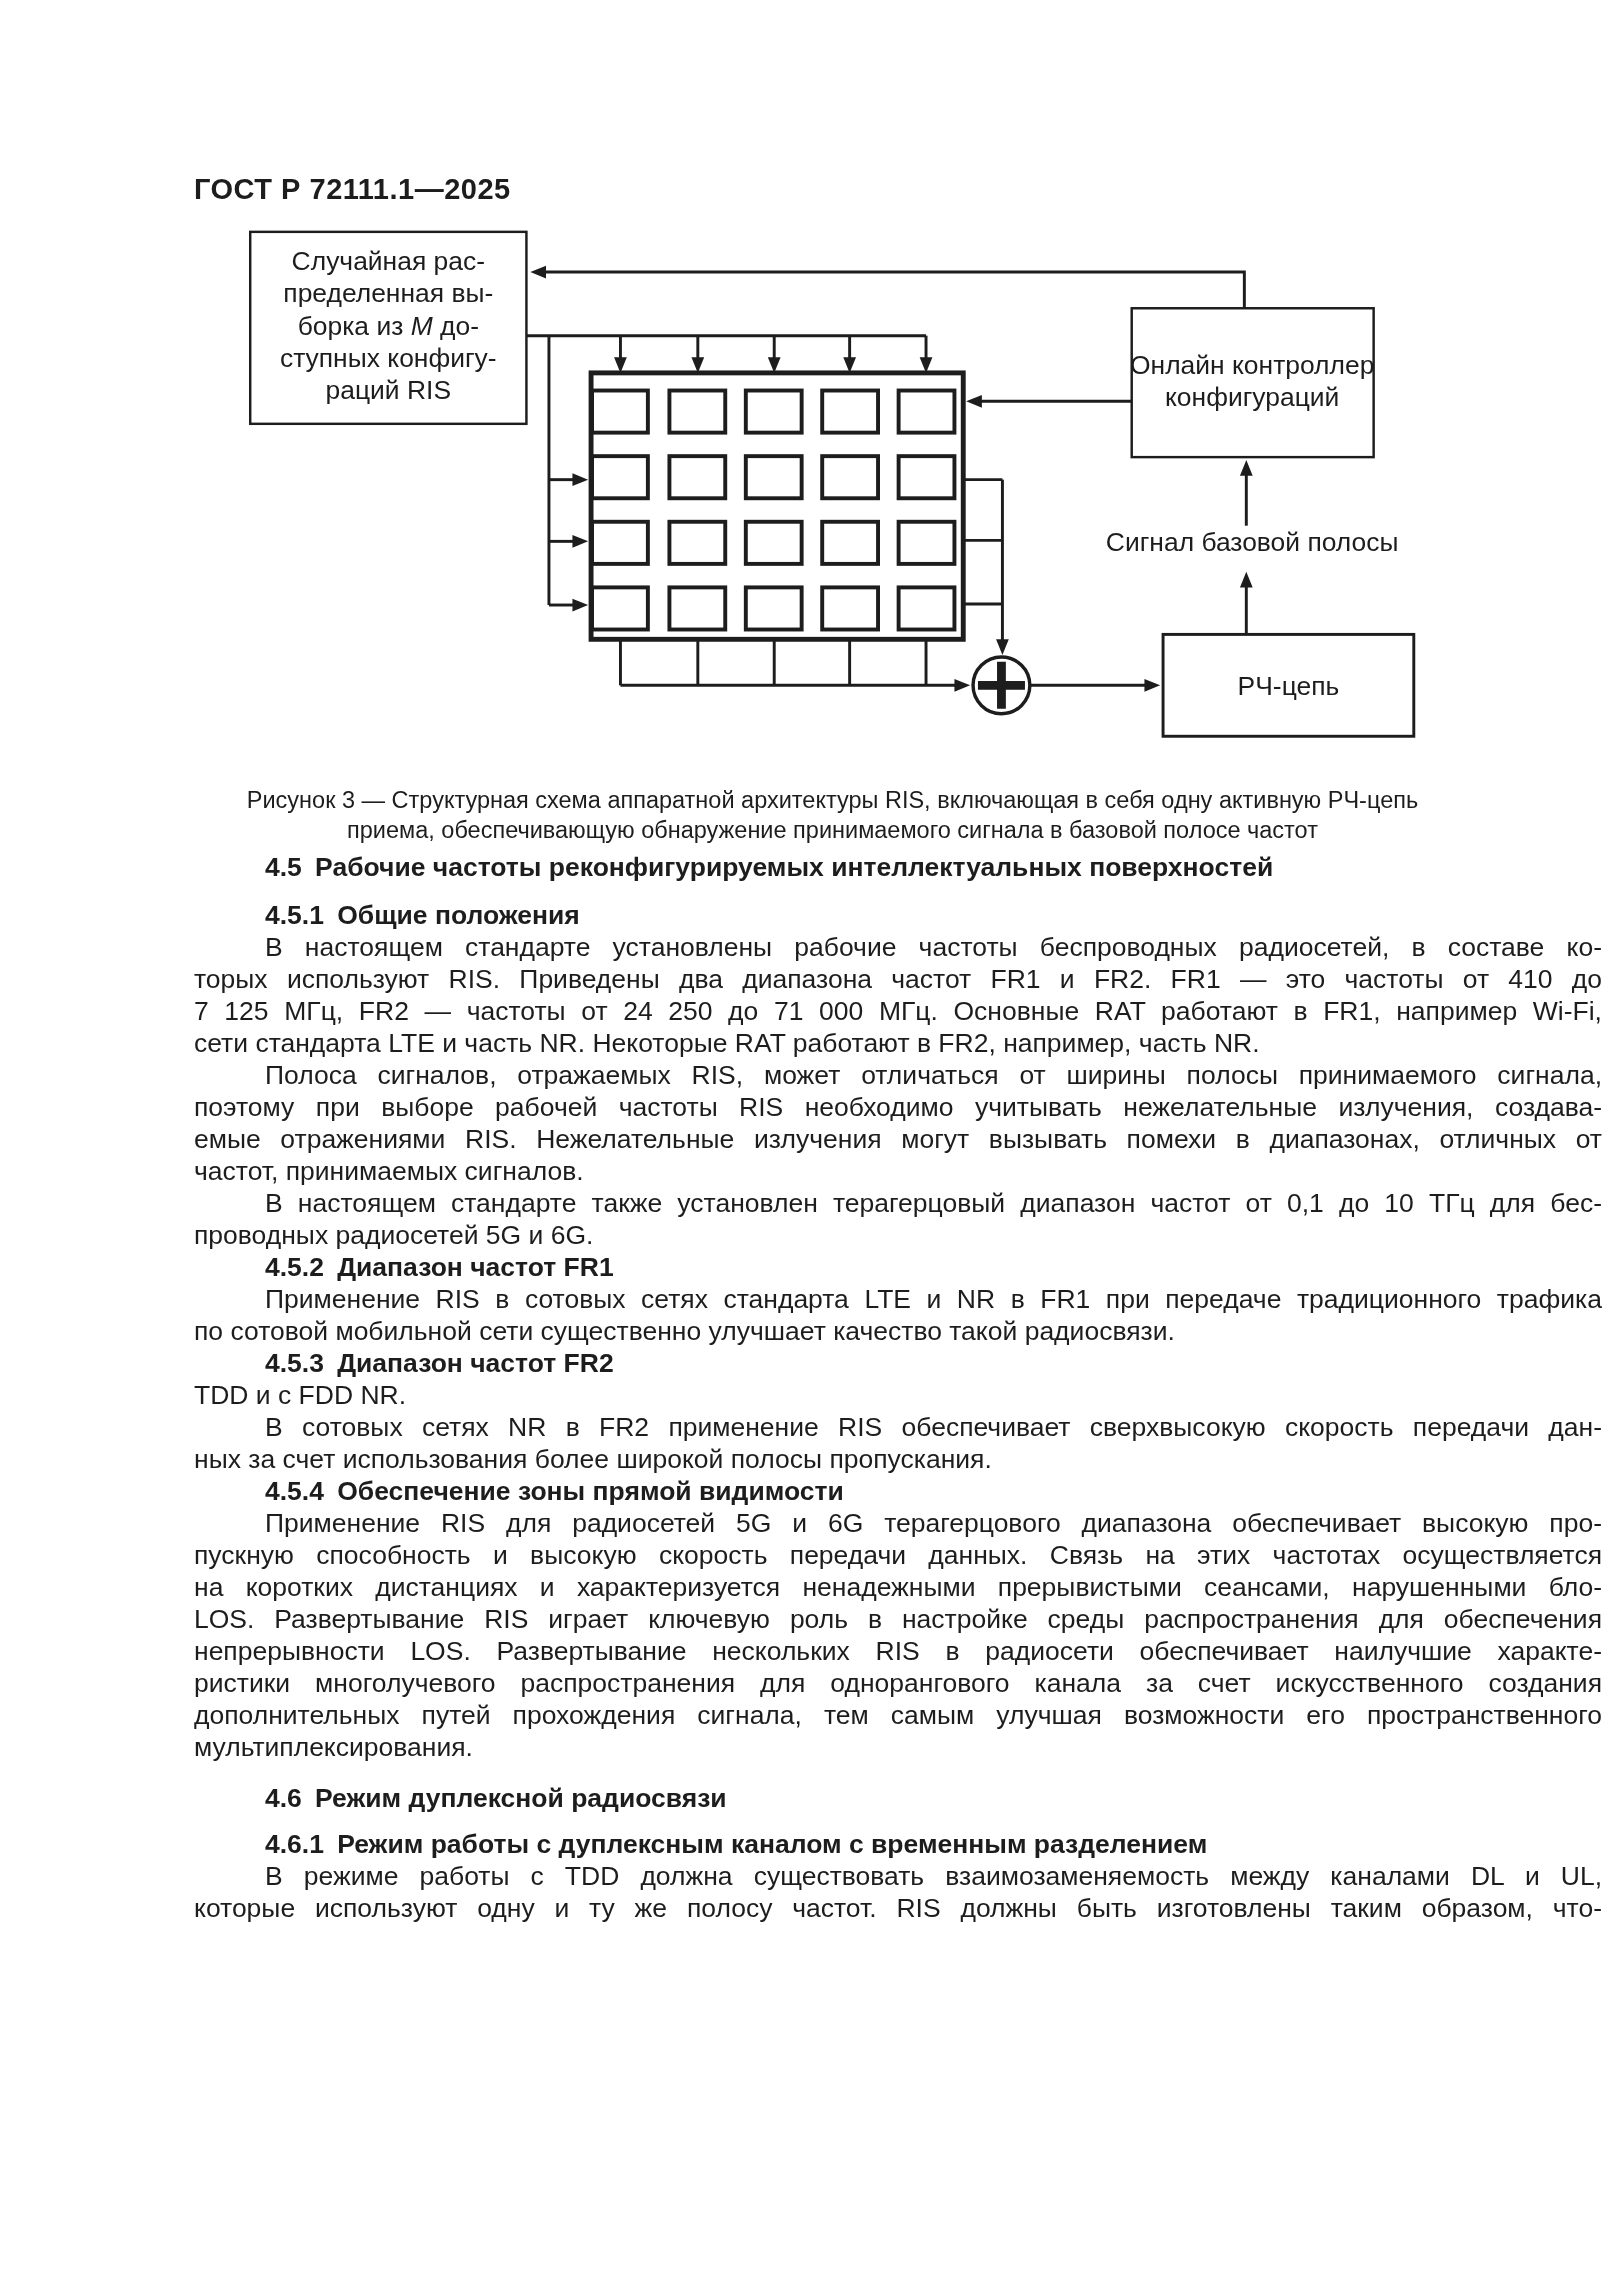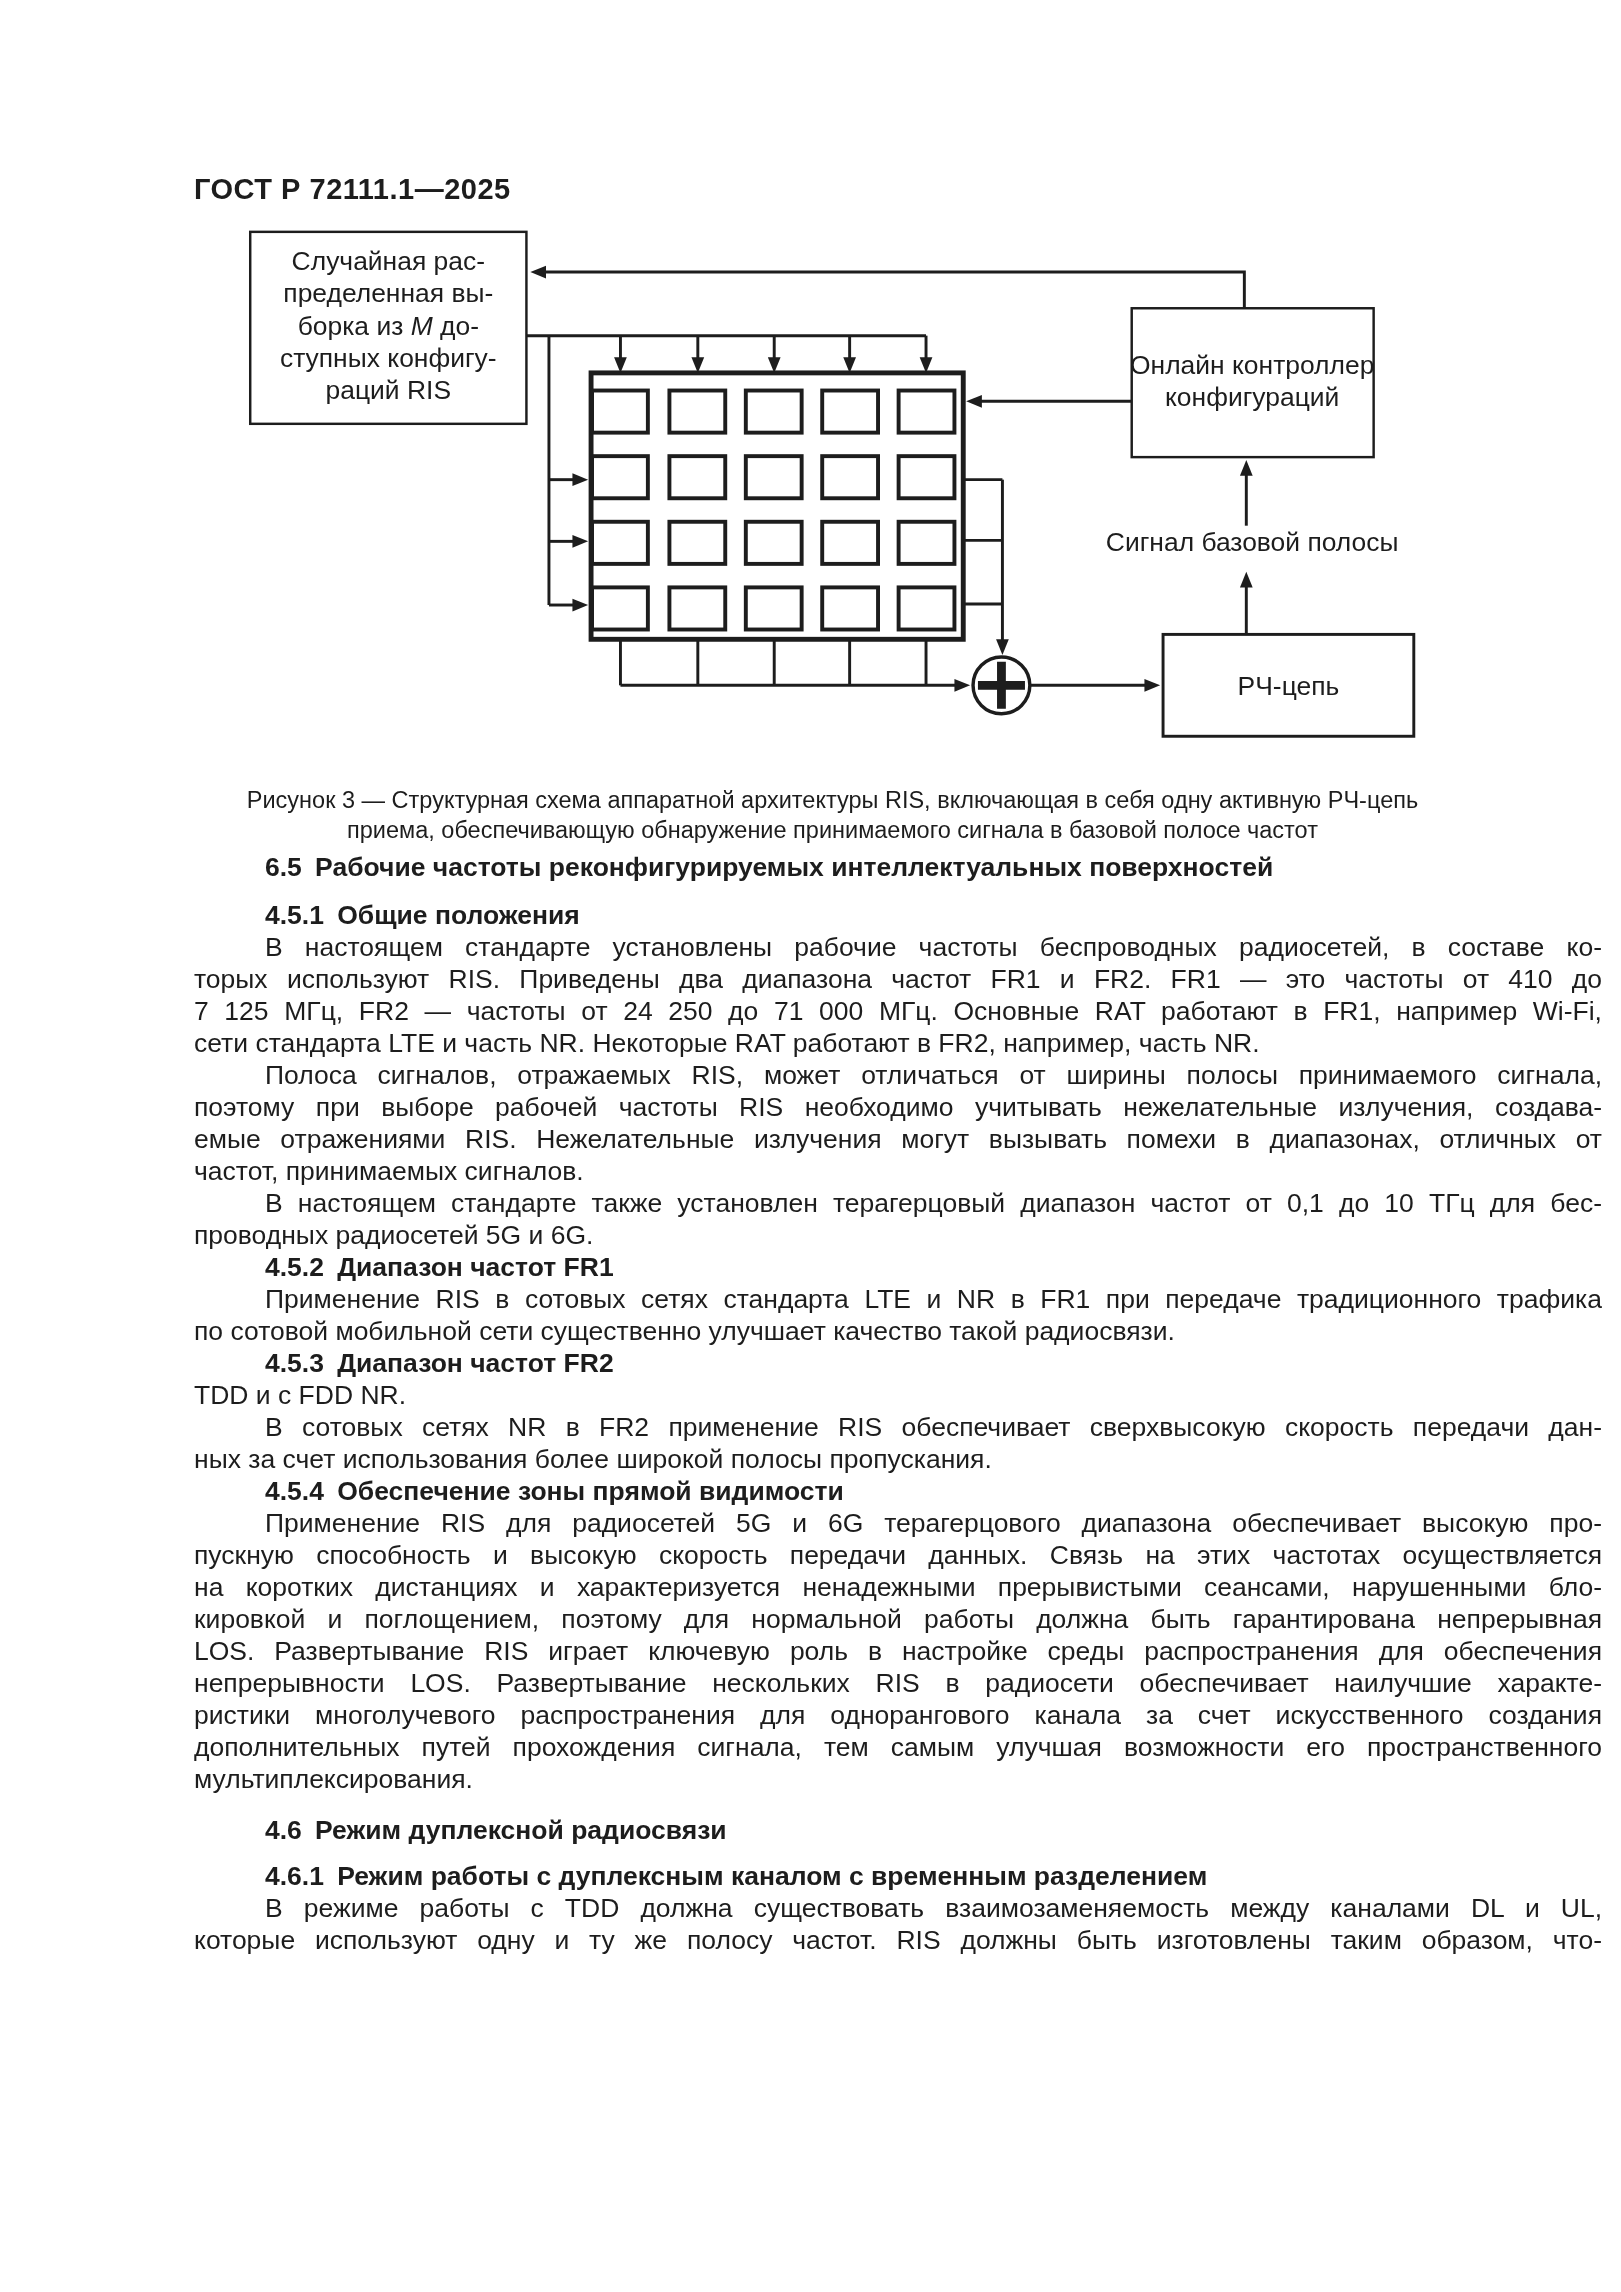--- a/index.html
+++ b/index.html
@@ -122,21 +122,21 @@
     <text x="1315" y="710" text-anchor="middle">РЧ-цепь</text>
     <text x="1278" y="563" text-anchor="middle">Сигнал базовой полосы</text>
   </svg>
 
   <div class="caption" id="caption">
       <div>Рисунок 3 — Структурная схема аппаратной архитектуры RIS, включающая в себя одну активную РЧ-цепь</div>
       <div>приема, обеспечивающую обнаружение принимаемого сигнала в базовой полосе частот</div>
     </div>
 
   <div class="body-text" id="body-content">
-      <div class="h2">6.5 Рабочие частоты реконфигурируемых интеллектуальных поверхностей</div>
+      <div class="h2">4.5 Рабочие частоты реконфигурируемых интеллектуальных поверхностей</div>
       <div class="h3">4.5.1 Общие положения</div>
       <div class="para">
         <div class="line first jfy">В настоящем стандарте установлены рабочие частоты беспроводных радиосетей, в составе ко-</div>
         <div class="line jfy">торых используют RIS. Приведены два диапазона частот FR1 и FR2. FR1 — это частоты от 410 до</div>
         <div class="line jfy">7 125 МГц, FR2 — частоты от 24 250 до 71 000 МГц. Основные RAT работают в FR1, например Wi-Fi,</div>
         <div class="line">сети стандарта LTE и часть NR. Некоторые RAT работают в FR2, например, часть NR.</div>
       </div>
       <div class="para">
         <div class="line first jfy">Полоса сигналов, отражаемых RIS, может отличаться от ширины полосы принимаемого сигнала,</div>
         <div class="line jfy">поэтому при выборе рабочей частоты RIS необходимо учитывать нежелательные излучения, создава-</div>
@@ -158,21 +158,20 @@
       </div>
       <div class="para">
         <div class="line first jfy">В сотовых сетях NR в FR2 применение RIS обеспечивает сверхвысокую скорость передачи дан-</div>
         <div class="line">ных за счет использования более широкой полосы пропускания.</div>
       </div>
       <div class="h3">4.5.4 Обеспечение зоны прямой видимости</div>
       <div class="para">
         <div class="line first jfy">Применение RIS для радиосетей 5G и 6G терагерцового диапазона обеспечивает высокую про-</div>
         <div class="line jfy">пускную способность и высокую скорость передачи данных. Связь на этих частотах осуществляется</div>
         <div class="line jfy">на коротких дистанциях и характеризуется ненадежными прерывистыми сеансами, нарушенными бло-</div>
-        <div class="line jfy">кировкой и поглощением, поэтому для нормальной работы должна быть гарантирована непрерывная</div>
         <div class="line jfy">LOS. Развертывание RIS играет ключевую роль в настройке среды распространения для обеспечения</div>
         <div class="line jfy">непрерывности LOS. Развертывание нескольких RIS в радиосети обеспечивает наилучшие характе-</div>
         <div class="line jfy">ристики многолучевого распространения для однорангового канала за счет искусственного создания</div>
         <div class="line jfy">дополнительных путей прохождения сигнала, тем самым улучшая возможности его пространственного</div>
         <div class="line">мультиплексирования.</div>
       </div>
       <div class="h2 spaced">4.6 Режим дуплексной радиосвязи</div>
       <div class="h3">4.6.1 Режим работы с дуплексным каналом с временным разделением</div>
       <div class="para">
         <div class="line first jfy">В режиме работы с TDD должна существовать взаимозаменяемость между каналами DL и UL,</div>

